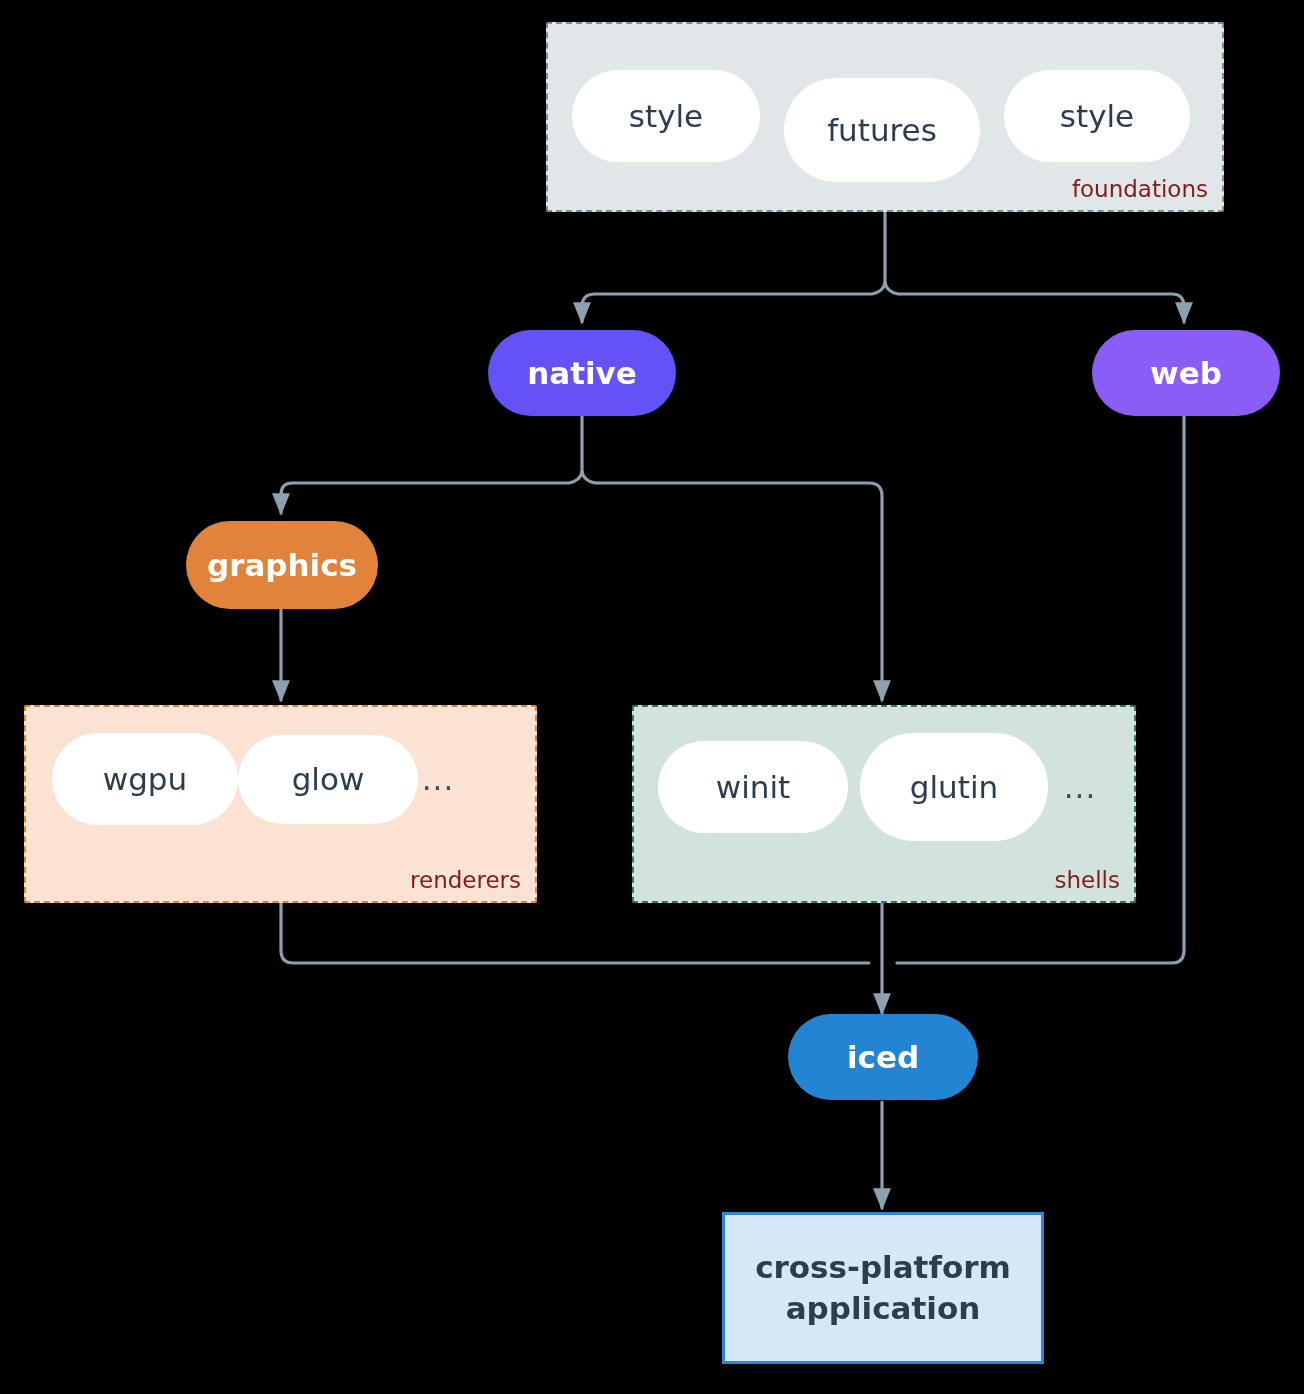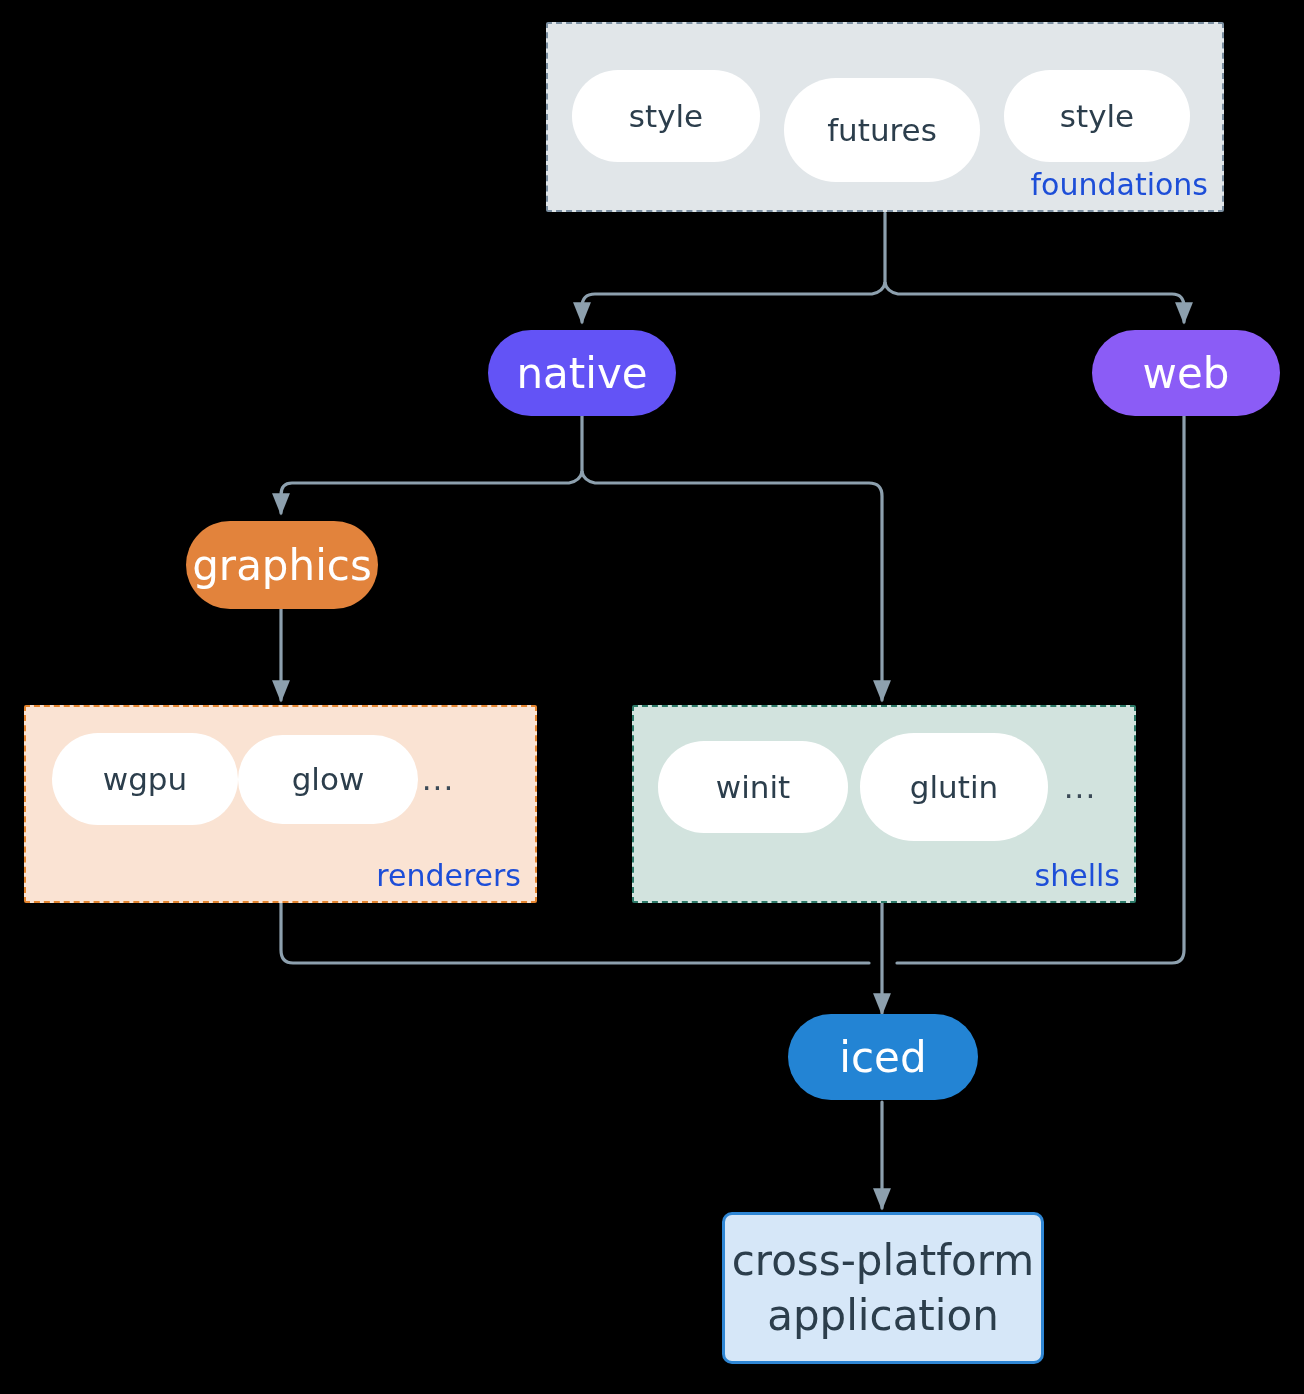--- a/index.html
+++ b/index.html
@@ -32,22 +32,22 @@
     justify-content: flex-start;
   }
   .cluster-row {
     display: flex;
     align-items: center;
   }
   .cluster-label {
     position: absolute;
     right: 14px;
     bottom: 8px;
-    font-size: 30px;
-    color: #1d4ed8;
+    font-size: 23px;
+    color: #7f1d1d;
     white-space: nowrap;
   }
 
   
   .pill {
     background: #ffffff;
     border-radius: 60px;
     display: flex;
     align-items: center;
     justify-content: center;
@@ -64,26 +64,27 @@
     justify-content: center;
   }
 
   
   .node {
     position: absolute;
     display: flex;
     align-items: center;
     justify-content: center;
     box-sizing: border-box;
-    font-size: 42px;
+    font-size: 31px;
     color: #ffffff;
     border-radius: 48px;
+    font-weight: bold;
   }
   .node.rect {
-    border-radius: 10px;
+    border-radius: 0;
     color: #2C3E4C;
     text-align: center;
     line-height: 1.32;
   }
 
   
   #foundations-cluster {
     left: 546px; top: 22px;
     width: 678px; height: 190px;
     background: #E1E6E9;

